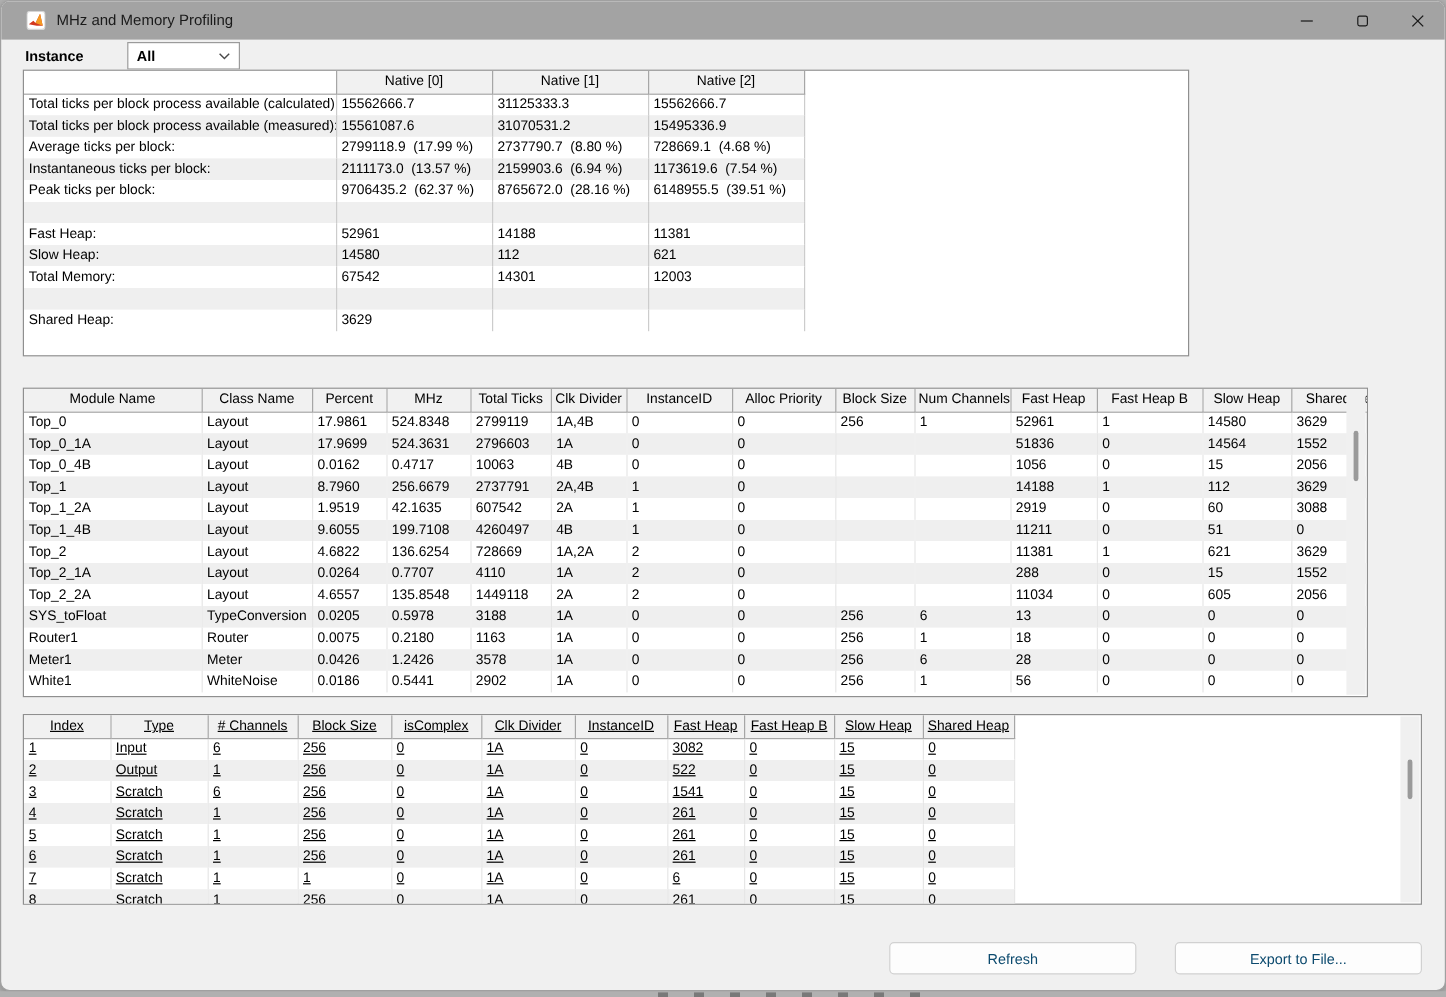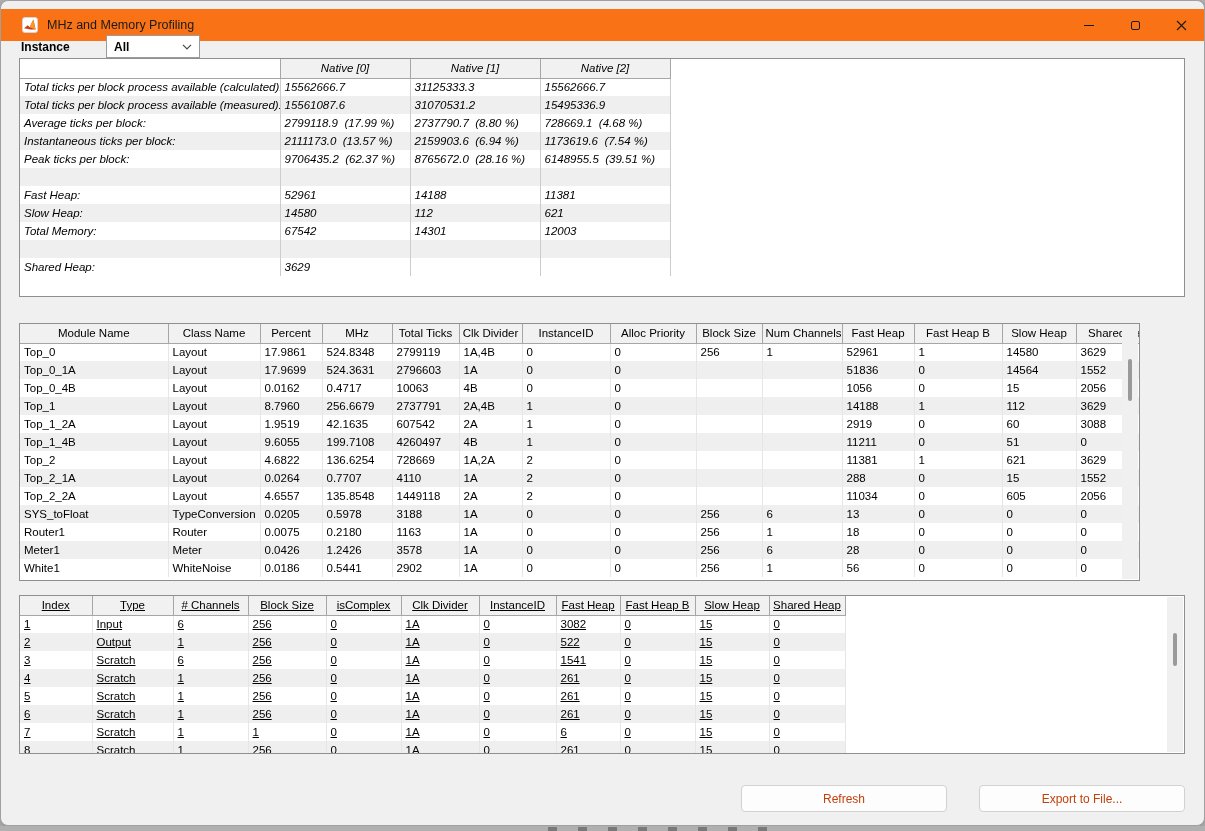--- a/index.html
+++ b/index.html
@@ -4,37 +4,37 @@
 <style>
   * { box-sizing: border-box; }
   body { margin:0; background:#b4b4b4; font-family:"Liberation Sans", sans-serif; }
   .screen { position:relative; width:1205px; height:831px; background:#b4b4b4; overflow:hidden; }
 
   .window { position:absolute; left:0; top:0; width:1205px; height:826px;
             background:#f0f0f0; border:1px solid #a0a0a0; border-radius:8px; overflow:hidden;
             box-shadow:0 2px 8px rgba(0,0,0,.25); }
 
   
-  .titlebar { position:absolute; left:0; top:8px; right:0; height:32px; background:#f97316;text-align:right; }
+  .titlebar { position:absolute; left:0; top:0; right:0; height:32px; background:#a3a3a3;text-align:right; }
   .app-icon { position:absolute; left:21px; top:8px; width:16px; height:16px; }
   .title { position:absolute; left:46px; top:0; line-height:32px; font-size:12.5px; color:#1a1a1a; }
   .win-controls { position:absolute; right:0; top:0; height:32px; display:flex; }
   .win-btn { width:46px; height:32px; display:flex; align-items:center; justify-content:center; cursor:default; }
   .glyph-min { width:10px; height:1px; background:#1a1a1a; }
   .glyph-max { width:9px; height:9px; border:1px solid #1a1a1a; border-radius:2px; }
 
   
   .instance-label { position:absolute; left:20px; top:39px; font-size:12px; font-weight:bold; color:#000; }
   .combobox { position:absolute; left:105px; top:34px; width:94px; height:23px; background:#fff;
               border:1px solid #9b9b9b; display:flex; align-items:center; padding:0 7px; }
   .combobox .value { flex:1; font-size:12px; font-weight:bold; color:#000; }
 
   
   .panel { position:absolute; background:#fff; border:1px solid #8f8f8f; overflow:hidden; }
-  .panel-summary { left:18px; top:57px;  width:1166px; height:239px;font-style:italic; }
+  .panel-summary { left:18px; top:57px;  width:972px; height:239px; }
   .panel-modules { left:18px; top:322px; width:1121px; height:258px; }
   .panel-buffers { left:18px; top:594px; width:1166px; height:159px;text-decoration:underline; }
 
   
   table.grid { border-collapse:collapse; table-layout:fixed; font-size:11.5px; color:#000; }
   table.grid th { background:#f1f1f1; font-weight:normal; height:19px; padding:0 3px;
                   border-right:1px solid #a6a6a6; border-bottom:1px solid #a6a6a6;
                   text-align:center; overflow:hidden; white-space:nowrap; }
   table.grid td { height:18px; padding:0 0 0 4px; border-right:1px solid #e6e6e6;
                   overflow:hidden; white-space:pre; }
@@ -48,21 +48,21 @@
   table.buffers { width:825px; }
 
   
   .vscroll { position:absolute; top:1px; right:1px; bottom:1px; width:16px; background:#f0f0f0; }
   .thumb { position:absolute; left:6px; width:4px; background:#9a9a9a; border-radius:2px; }
   .thumb-modules { top:34px; height:42px; }
   .thumb-buffers { top:36px; height:33px; }
 
   
   .btn { position:absolute; width:206px; height:27px; background:#fdfdfd; border:1px solid #d1d1d1;
-         border-radius:4px; font-family:"Liberation Sans", sans-serif; font-size:12px; color:#c2410c; }
+         border-radius:4px; font-family:"Liberation Sans", sans-serif; font-size:12px; color:#0c4a6e; }
   .btn-refresh { left:740px; top:784px; }
   .btn-export  { left:978px; top:784px; }
 
   
   .taskbar-sliver { position:absolute; left:0; bottom:0; width:100%; height:5px; background:#b0b0b0; }
   .sliver-marks { position:absolute; left:548px; bottom:0; width:230px; height:4px;
                   background:repeating-linear-gradient(90deg,#4c4c4c 0 9px, rgba(0,0,0,0) 9px 30px);
                   opacity:.55; }
 </style>
 </head>

